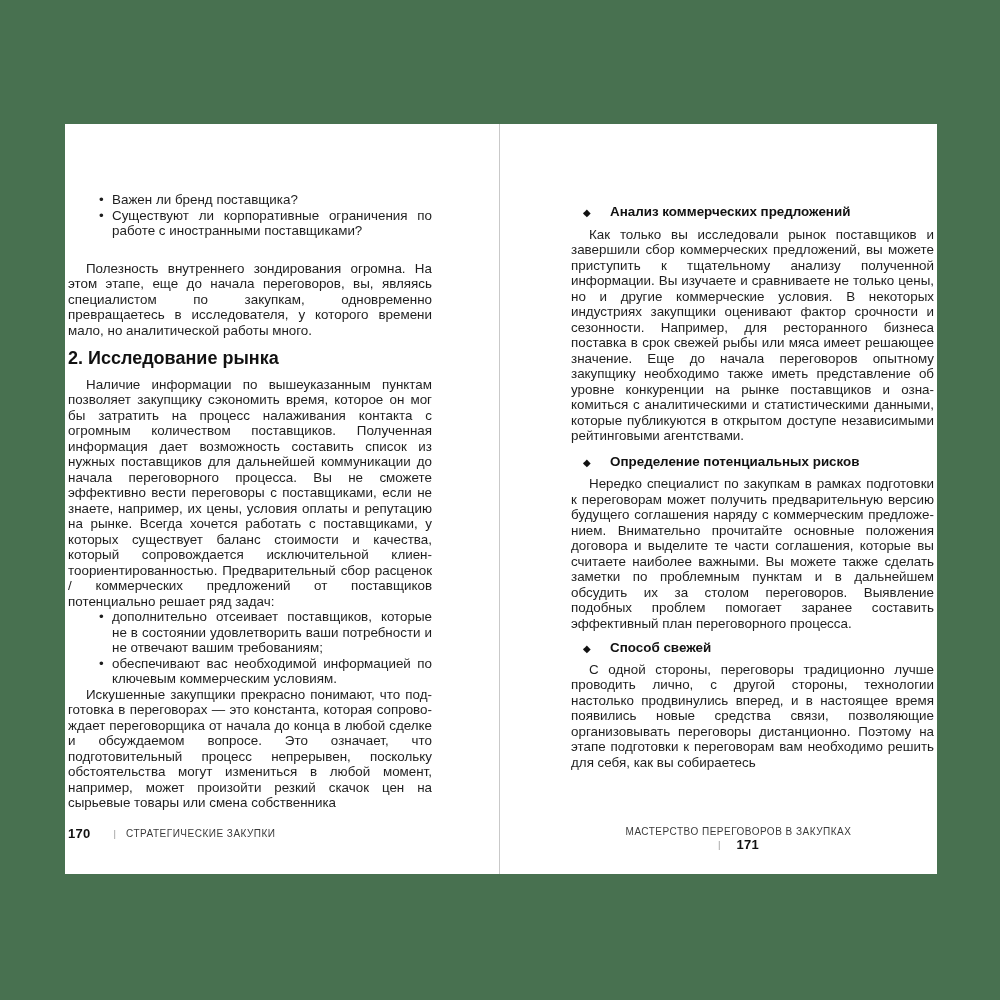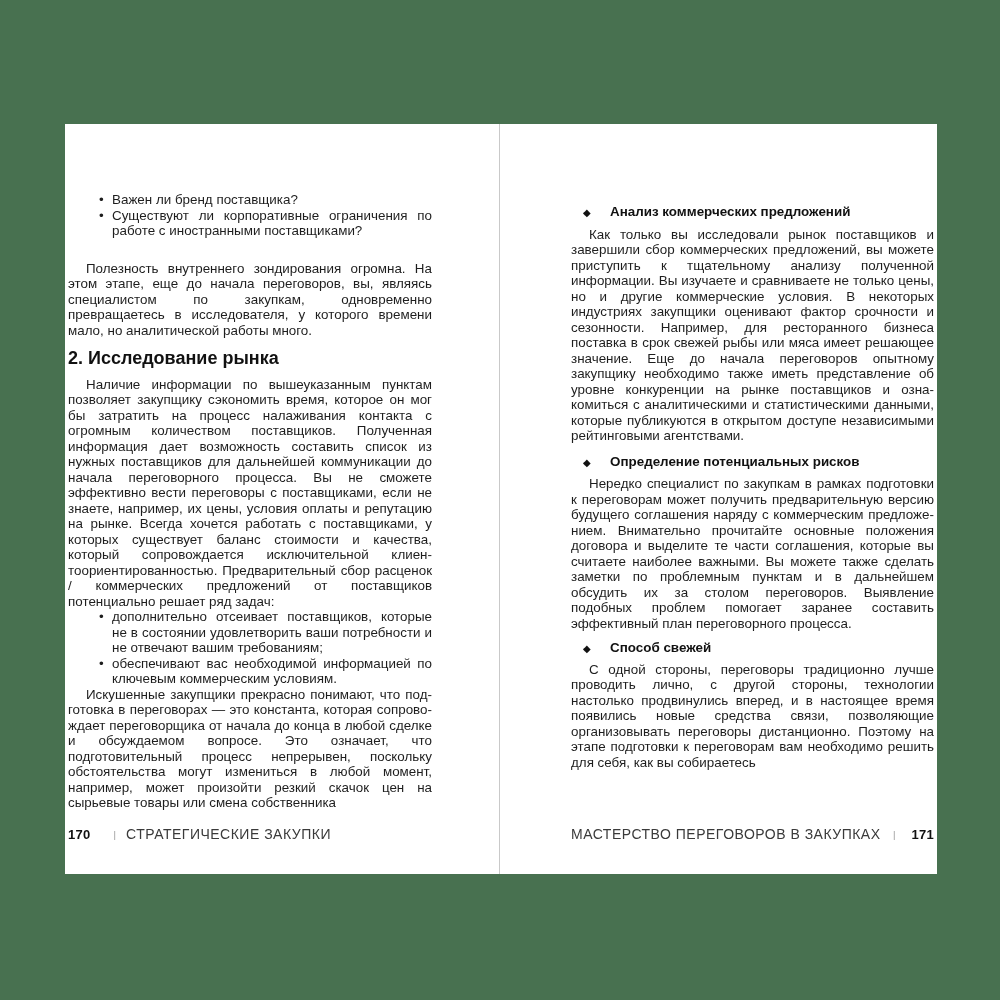--- a/index.html
+++ b/index.html
@@ -52,24 +52,24 @@
   .diamond { flex:0 0 27px; width:27px; font-size:10px; }
   .sh1 { margin:11px 0 6px; }
   .sh2 { margin:10px 0 6px; }
   .sh3 { margin:9px 0 5px; }
 
   .footer {
     position:absolute; top:702px;
     display:flex; align-items:center;
   }
   .footer-left  { left:3px;  width:364px; }
-  .footer-right { left:506px; width:363px; justify-content:space-between; }
+  .footer-right { left:492px; width:363px; justify-content:space-between;flex-direction:column; }
   .pageno { font-weight:bold; font-size:13px; color:#111; letter-spacing:0.3px; }
   .fsep { color:#9a9a9a; font-size:9.5px; }
-  .ftitle { font-size:14px; letter-spacing:0.5px; color:#3a3a3a; white-space:nowrap; }
+  .ftitle { font-size:10px; letter-spacing:0.5px; color:#3a3a3a; white-space:nowrap; }
   .footer-left .fsep { margin-left:23px; }
   .footer-left .ftitle { margin-left:10px; }
   .fr-group { display:flex; align-items:center; gap:16px; }
 </style>
 </head>
 <body>
 
 <div class="spread">
 
   <div class="col col-left">

